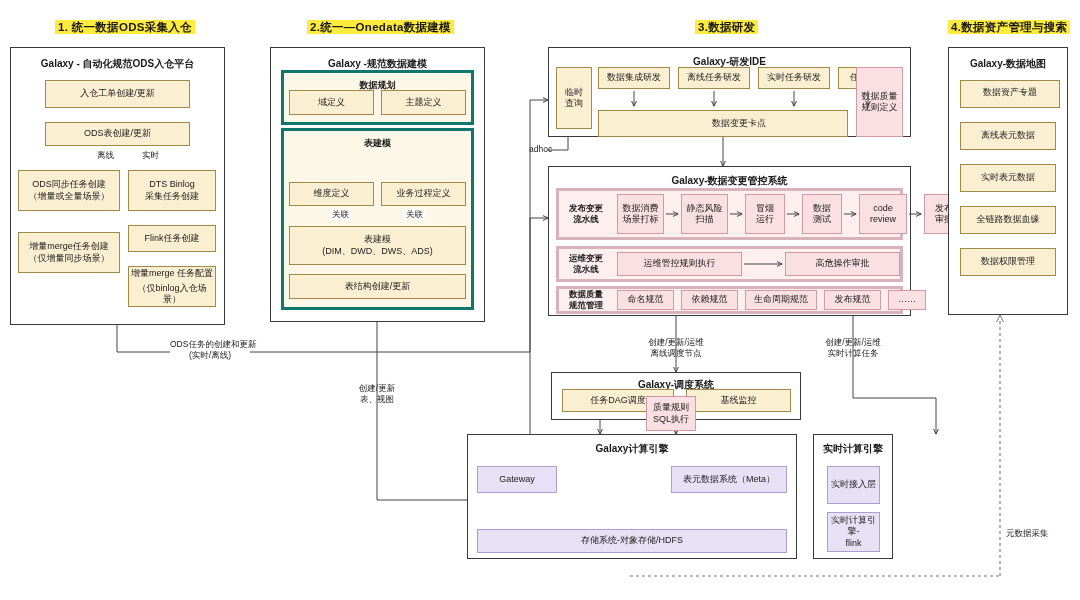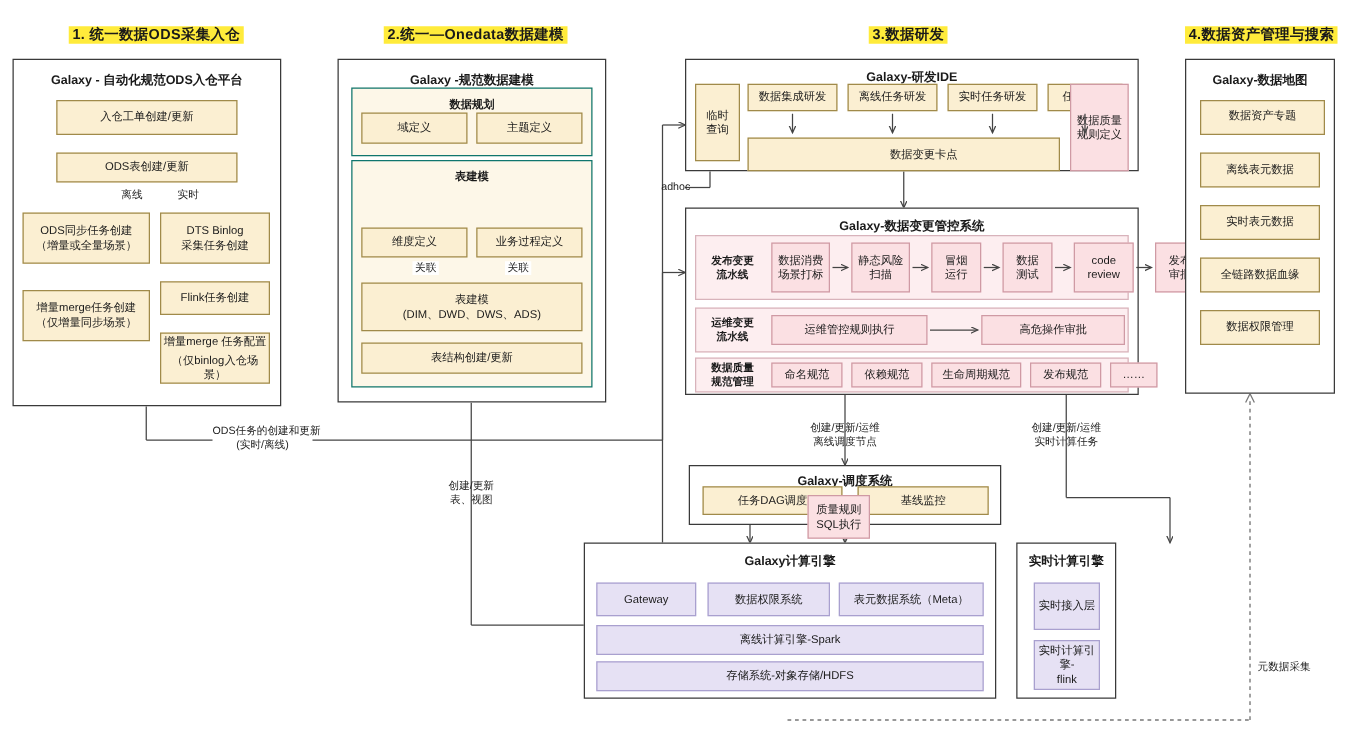--- a/index.html
+++ b/index.html
@@ -41,21 +41,21 @@
     background:#fbefd2;
     display:flex;align-items:center;justify-content:center;
     text-align:center;line-height:1.25;
     font-size:9px;
     padding:1px 2px;
   }
   .box.pink{border-color:#cf9aa4;background:#fbe0e3;}
   .box.purple{border-color:#a9a0cf;background:#e6e1f4;}
 
   .group{
-    border:1px solid #0f766e;
+    border:3px solid #0f766e;
     background:#fdf7e8;
   }
   .group.pink{border-color:#d8b3bb;background:#fdeef0;}
   .group-title{
     position:absolute;left:0;right:0;text-align:center;
     font-weight:bold;font-size:9px;white-space:nowrap;
   }
   .rowlabel{
     display:flex;align-items:center;justify-content:center;
     text-align:center;font-weight:bold;font-size:8.5px;line-height:1.25;
@@ -332,23 +332,21 @@
   <div class="abs box" style="left:686px;top:389px;width:105px;height:23px;">基线监控</div>
   <div class="abs box pink" style="left:646px;top:396px;width:50px;height:35px;flex-direction:column;z-index:5;">
     <span>质量规则</span>
     <span>SQL执行</span>
   </div>
 
   <div class="abs panel" style="left:467px;top:434px;width:330px;height:125px;">
     <div class="panel-title" style="top:7px;">Galaxy计算引擎</div>
   </div>
   <div class="abs box purple" style="left:477px;top:466px;width:80px;height:27px;">Gateway</div>
-  <div class="abs box purple" style="left:566px;top:466px;width:98px;height:27px;">数据权限系统</div>
   <div class="abs box purple" style="left:671px;top:466px;width:116px;height:27px;">表元数据系统（Meta）</div>
-  <div class="abs box purple" style="left:477px;top:500px;width:310px;height:24px;">离线计算引擎-Spark</div>
   <div class="abs box purple" style="left:477px;top:529px;width:310px;height:24px;">存储系统-对象存储/HDFS</div>
 
   <div class="abs panel" style="left:813px;top:434px;width:80px;height:125px;">
     <div class="panel-title" style="top:7px;">实时计算引擎</div>
   </div>
   <div class="abs box purple" style="left:827px;top:466px;width:53px;height:38px;">
     <span>实时接入层</span>
   </div>
   <div class="abs box purple" style="left:827px;top:512px;width:53px;height:40px;flex-direction:column;">
     <span>实时计算引擎-</span>

